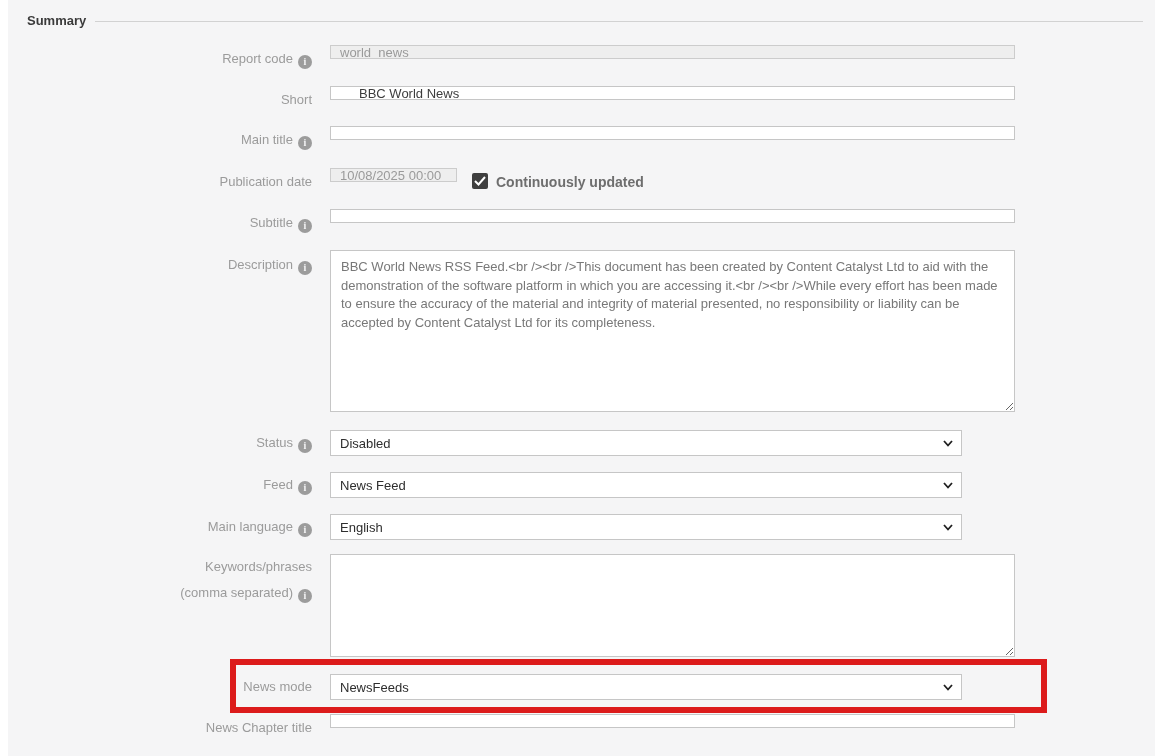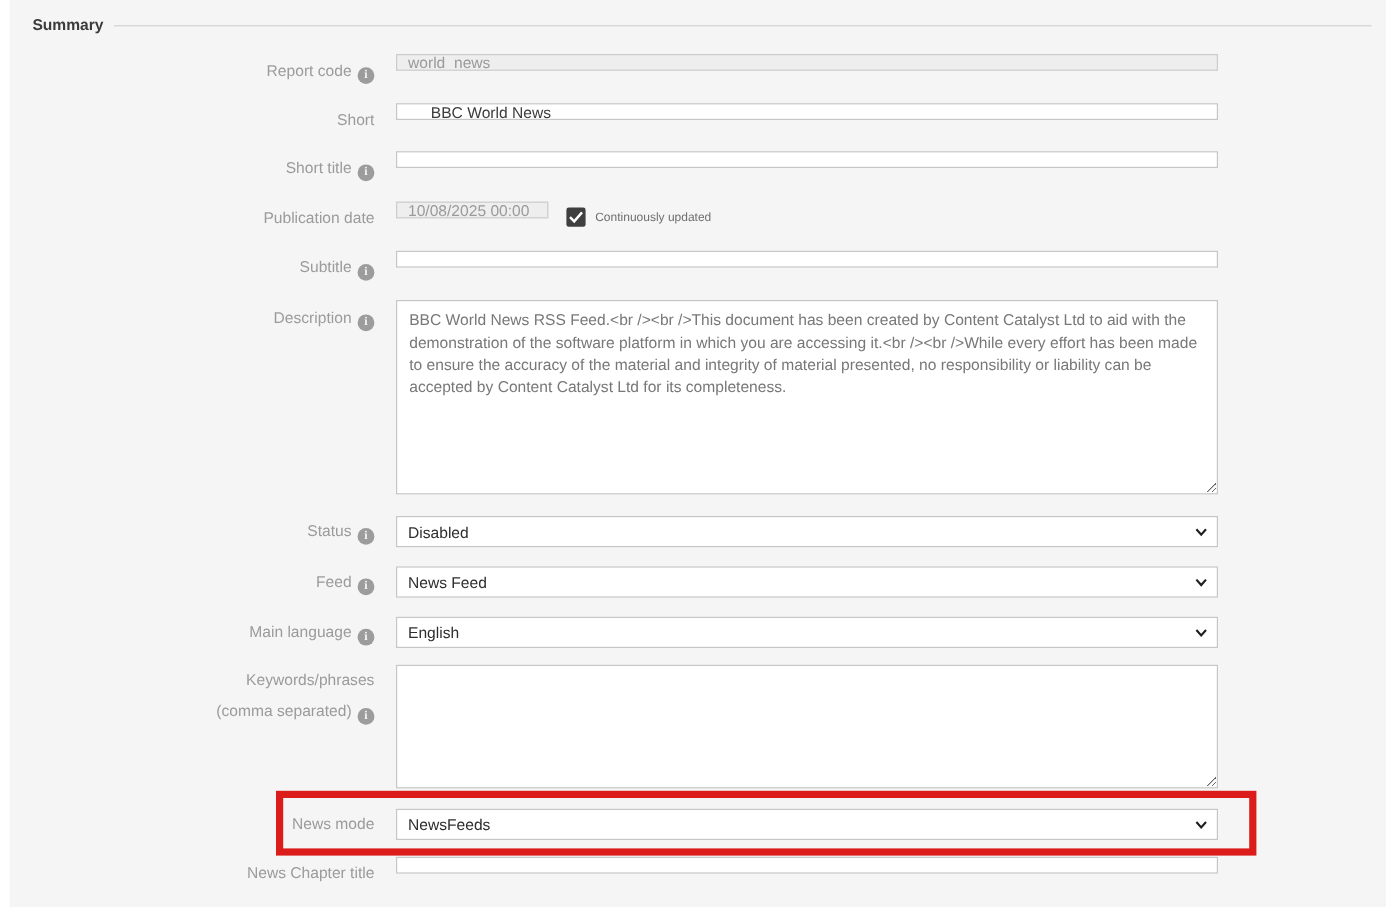--- a/index.html
+++ b/index.html
@@ -34,57 +34,57 @@
     padding: 0 9px; outline: none;
   }
   input.text-input:disabled, input.disabled {
     background: #eeeeee; color: #9a9a9a; border-color: #cccccc;
   }
   textarea.text-area {
     width: 685px; border: 1px solid #c6c6c6; background: #ffffff;
     font-family: "Liberation Sans", sans-serif; font-size: 13px; color: #787878;
     line-height: 18.5px; padding: 7px 10px; outline: none; resize: both;
   }
-  .select-wrap { position: absolute; left: 322px; width: 685px; height: 26px; }
+  .select-wrap { position: absolute; left: 322px; width: 632px; height: 26px; }
   select.select {
     -webkit-appearance: none; appearance: none;
     width: 100%; height: 26px; border: 1px solid #c6c6c6; background: #ffffff;
     font-family: "Liberation Sans", sans-serif; font-size: 13px; color: #2e2e2e;
     padding: 0 26px 0 9px; border-radius: 0; outline: none;
   }
   .chevron {
     position: absolute; right: 8px; top: 7px; width: 12px; height: 12px;
     pointer-events: none;
   }
   .checkbox {
     position: absolute; width: 16px; height: 16px; background: #3f3f3f;
     border-radius: 2px; cursor: pointer;
   }
   .checkbox svg { position: absolute; left: 2px; top: 3px; }
-  .cb-label { position: absolute; font-size: 10px; color: #6e6e6e; line-height: 16px; }
+  .cb-label { position: absolute; font-size: 14px; color: #6e6e6e; line-height: 16px; font-weight: bold; }
   .highlight-box {
     position: absolute; left: 222px; top: 659px; width: 817px; height: 54px;
     border: 6px solid #dc1b1b; pointer-events: none; z-index: 5;
   }
 </style>
 </head>
 <body>
 
 <div class="page">
 
   <div class="section-title">Summary</div>
   <div class="section-rule"></div>
 
   <div class="lbl" style="top:51px"><span>Report code</span><span class="info-icon">i</span></div>
   <input class="text-input ctl" style="top: 45px;" disabled="" value="world_news">
 
   <div class="lbl" style="top:92px"><span>Short</span></div>
   <input class="text-input ctl" style="top: 86px; padding-left: 28px;" value="BBC World News">
 
-  <div class="lbl" style="top:132px"><span>Short title</span><span class="info-icon">i</span></div>
+  <div class="lbl" style="top:132px"><span>Main title</span><span class="info-icon">i</span></div>
   <input class="text-input ctl" style="top: 126px;" value="">
 
   <div class="lbl" style="top:174px"><span>Publication date</span></div>
   <input class="text-input ctl" style="top: 168px; width: 127px;" disabled="" value="10/08/2025 00:00">
   <span class="checkbox" style="left:464px; top:173px">
     <svg width="12" height="10" viewBox="0 0 12 10">
         <polyline points="1,5 4.5,8.5 11,1" fill="none" stroke="#ffffff" stroke-width="2"></polyline>
       </svg>
   </span>
   <span class="cb-label" style="left:488px; top:174px">Continuously updated</span>

